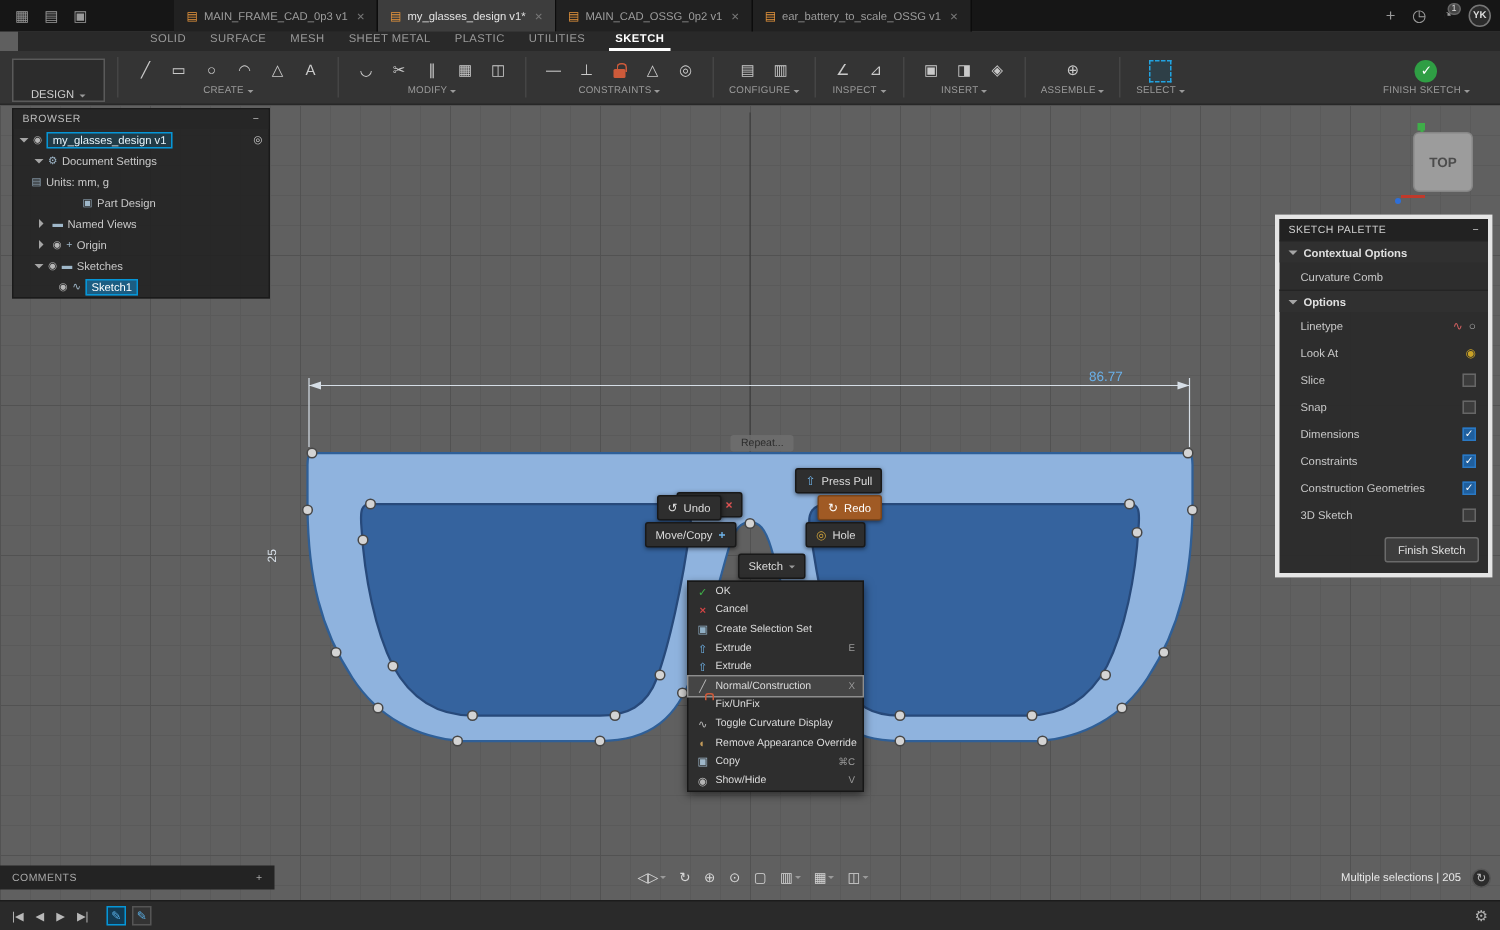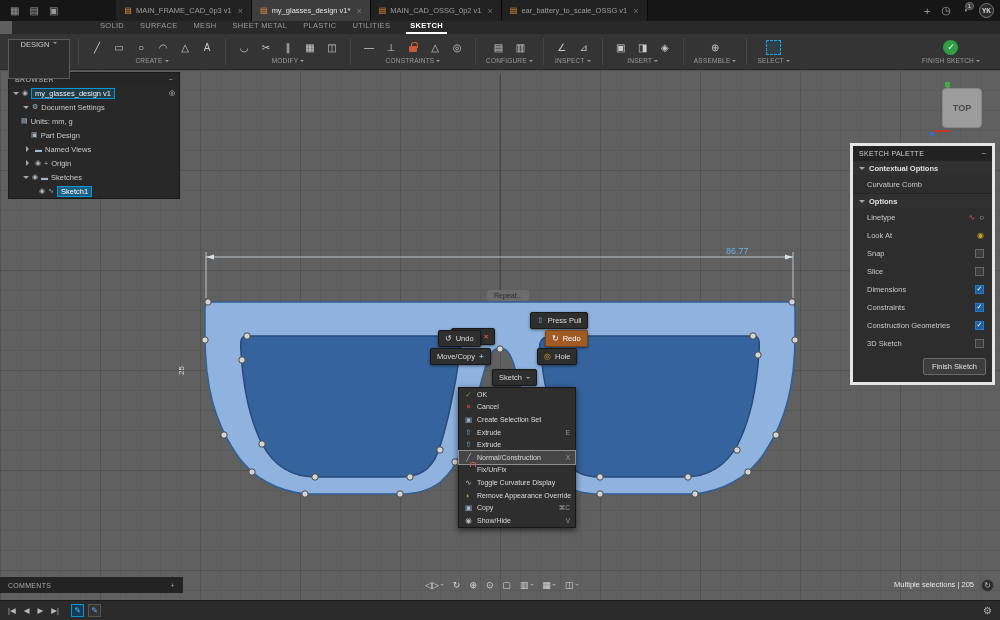--- a/index.html
+++ b/index.html
@@ -21,21 +21,21 @@
   .tb-right { position:absolute; right:6px; top:0; height:21px; display:flex; align-items:center; gap:11px; color:#9a9a9a; font-size:11px; }
   .badge-wrap { position:relative; font-size:10px; }
   .nbadge { position:absolute; top:-3px; right:-6px; background:#444; color:#ddd; font-size:6px; border-radius:5px; padding:0 2px; border:1px solid #666; }
   .avatar { width:15px; height:15px; border-radius:50%; background:#2b2b2b; border:1px solid #777; color:#ddd; font-size:6.5px; display:flex; align-items:center; justify-content:center; font-weight:bold; }
   
   .tabrow { position:absolute; top:21px; left:0; width:1000px; height:13px; background:#292929; display:flex; align-items:flex-start; gap:16px; padding-left:88px; z-index:29;margin-left:12px; }
   .rtab { font-size:7.5px; color:#9b9b9b; padding-bottom:2px; letter-spacing:.3px; }
   .rtab.active { color:#fff; font-weight:bold; border-bottom:2px solid #fff; padding:0 4px 2px; }
   
   .toolbar { position:absolute; top:34px; left:0; width:1000px; height:36px; background:#343434; border-bottom:1px solid #272727; display:flex; align-items:stretch; z-index:29; }
-  .design-btn { margin:5px 8px; width:62px; height:40px; border:1px solid #5a5a5a; background:#2c2c2c; display:flex; align-items:flex-start; justify-content:center; gap:4px; font-size:7.5px; color:#cfcfcf; }
+  .design-btn { margin:5px 8px; width:62px; height:29px; border:1px solid #5a5a5a; background:#2c2c2c; display:flex; align-items:flex-end; justify-content:center; gap:4px; font-size:7.5px; color:#cfcfcf; }
   .tgroup { display:flex; flex-direction:column; align-items:center; justify-content:center; padding:0 10px; gap:2px; }
   .tg-icons { display:flex; gap:6px; align-items:center; }
   .tg-icons .ticn { width:16px; height:16px; display:flex; align-items:center; justify-content:center; font-size:10px; color:#c9c9c9; }
   .tg-label { font-size:6.5px; color:#9a9a9a; display:flex; align-items:center; gap:2px; letter-spacing:.2px; }
   .vsep { width:1px; background:#454545; margin:4px 0; }
   .caret { width:0; height:0; border:2.5px solid transparent; border-top-color:#9a9a9a; margin-top:2px; display:inline-block; }
   .lock-icon { position:relative; width:8px; height:6px; background:#cd5a3a; border-radius:1px; margin-top:4px; }
   .lock-icon::before { content:""; position:absolute; top:-4px; left:1.5px; width:5px; height:5px; border:1.2px solid #cd5a3a; border-bottom:none; border-radius:3px 3px 0 0; }
   .select-icon { width:15px; height:15px; border:1px dashed #22a3e0; background:rgba(6,150,215,.12); }
   .finish-icon { width:15px; height:15px; border-radius:50%; background:#2f9e44; color:#fff; font-size:9px; display:flex; align-items:center; justify-content:center; }
@@ -344,21 +344,21 @@
     </div>
     <div class="br-row" style="padding-left:14px">
       <span class="tw dn"></span>
       <span class="bi">⚙</span>
       <span class="br-label">Document Settings</span>
     </div>
     <div class="br-row" style="padding-left:12px">
       <span class="bi">▤</span>
       <span class="br-label">Units: mm, g</span>
     </div>
-    <div class="br-row" style="padding-left:22px">
+    <div class="br-row" style="padding-left:46px">
       <span class="bi">▣</span>
       <span class="br-label">Part Design</span>
     </div>
     <div class="br-row" style="padding-left:14px">
       <span class="tw rt"></span>
       <span class="bi">▬</span>
       <span class="br-label">Named Views</span>
     </div>
     <div class="br-row" style="padding-left:14px">
       <span class="tw rt"></span>
@@ -407,25 +407,25 @@
       <span class="lt-icons">
         <span style="color:#d06060;font-size:8px">∿</span>
         <span style="color:#b5b5b5;font-size:8px">○</span>
       </span>
     </div>
     <div class="pal-row">
       <span>Look At</span>
       <span style="color:#c9a227;font-size:8px">◉</span>
     </div>
     <div class="pal-row">
+      <span>Slice</span>
+      <span class="cb"></span>
+    </div>
+    <div class="pal-row">
       <span>Snap</span>
-      <span class="cb"></span>
-    </div>
-    <div class="pal-row">
-      <span>Slice</span>
       <span class="cb"></span>
     </div>
     <div class="pal-row">
       <span>Dimensions</span>
       <span class="cb checked">
           <span>✓</span>
         </span>
     </div>
     <div class="pal-row">
       <span>Constraints</span>

